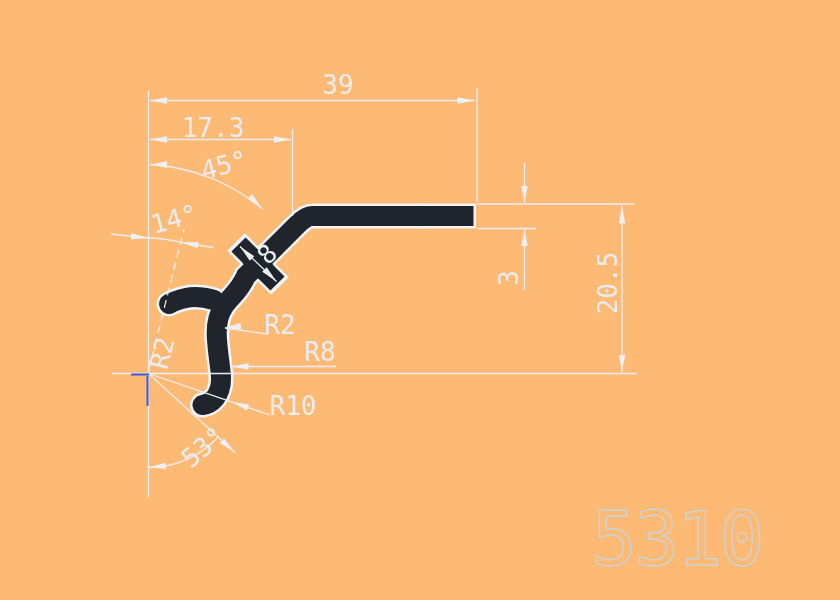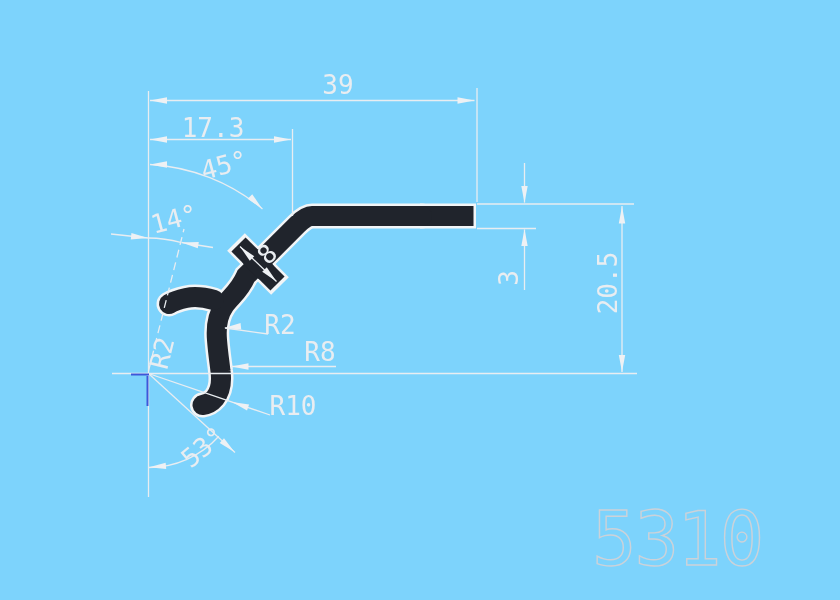--- a/index.html
+++ b/index.html
@@ -1,16 +1,16 @@
 <!DOCTYPE html>
 <html><head>
 <meta charset="utf-8">
 <style>
   html,body{margin:0;padding:0;background:#20242c;}
-  .stage{position:relative;width:840px;height:600px;background:#7dd3fc;overflow:hidden;
+  .stage{position:relative;width:840px;height:600px;background:#fdba74;overflow:hidden;
          font-family:"DejaVu Sans Mono",monospace;}
   svg{display:block;}
   .thin{stroke:#e9edf1;stroke-width:1.3;fill:none;}
   .dashed{stroke-dasharray:8 5;}
   .arrow{fill:#eef1f4;}
   .wallW{stroke:#f2f5f7;fill:none;}
   .wallB{stroke:#20242c;fill:none;}
   .dimtxt{fill:#e9edf1;font-size:26px;font-family:"DejaVu Sans Mono",monospace;}
   .mid{text-anchor:middle;}
   .partnum{fill:none;stroke:#ccd2d9;stroke-width:1.4;font-size:74px;letter-spacing:-2px;

